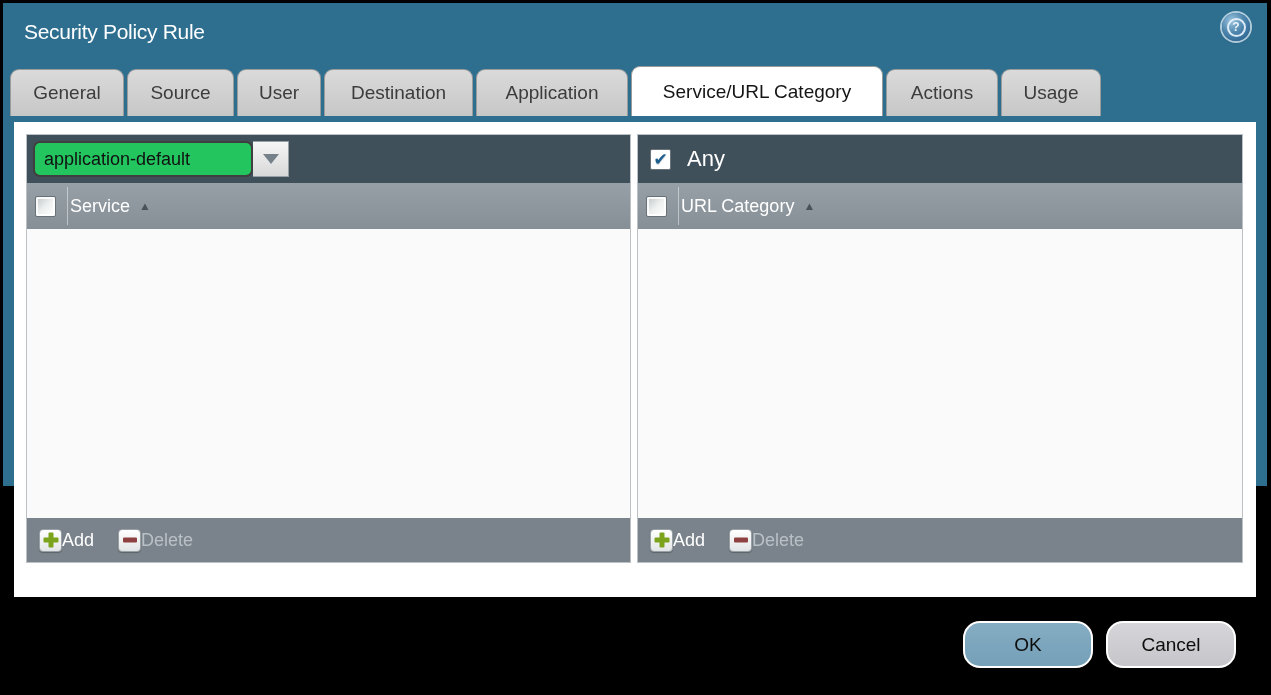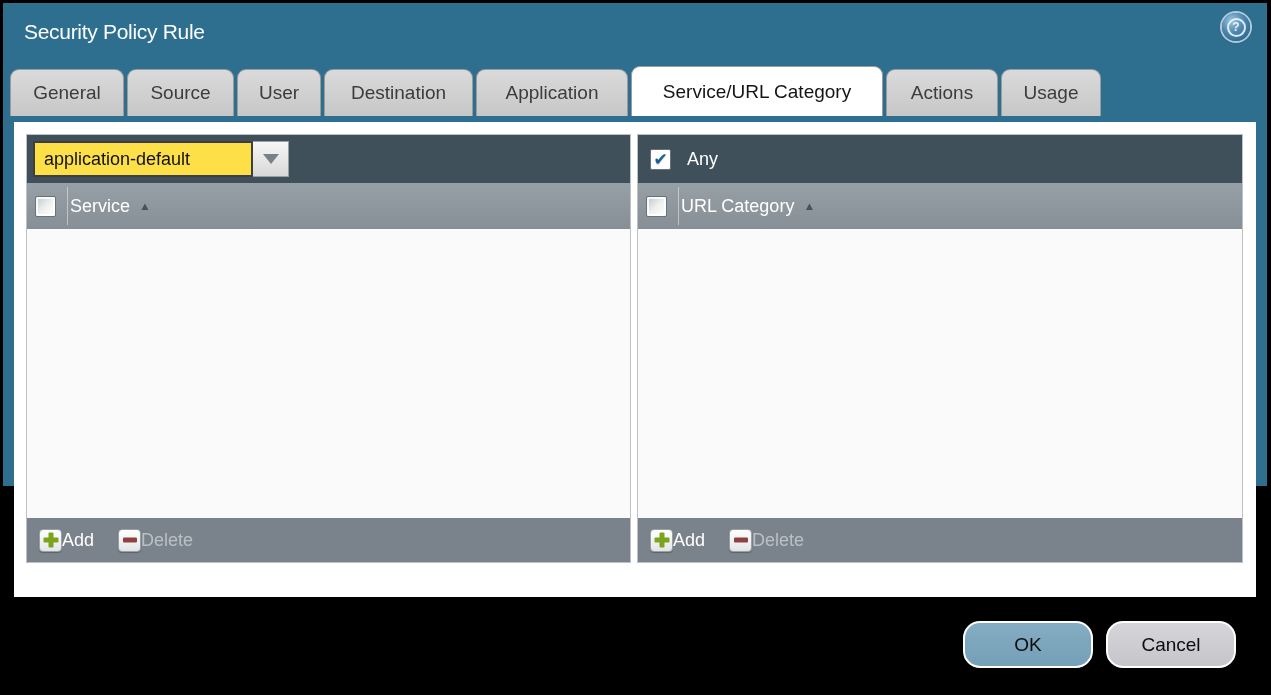--- a/index.html
+++ b/index.html
@@ -128,22 +128,22 @@
     display: flex;
     align-items: center;
     padding: 0 12px;
     font-size: 18px;
   }
   
   .dropdown { display: flex; align-items: center; }
   .dd-input {
     width: 220px; height: 36px;
     border: 2px solid #3f3f3f;
-    border-radius: 0;
-    background: #fde047;
+    border-radius: 7px;
+    background: #22c55e;
     color: #111;
     font-size: 18px;
     padding: 0 9px;
     font-family: "Liberation Sans", "DejaVu Sans", sans-serif;
     outline: none;
   }
   .dd-btn {
     width: 36px; height: 36px;
     background: linear-gradient(#f6f6f6, #d8d8d8);
     border: 1px solid #99a0a5;
@@ -181,21 +181,21 @@
     background: rgba(255,255,255,0.45);
     margin-left: 11px;
   }
   .col-label { margin-left: 2px; }
   .sort-arrow {
     margin-left: 9px;
     font-size: 12px;
     color: #48525a;
     transform: scaleY(0.92);
   }
-  .any-label { color: #fff; font-size: 18px; margin-left: 16px; }
+  .any-label { color: #fff; font-size: 22px; margin-left: 16px; }
   .panel-header .checkbox { margin-left: 6px; }
   
   .tool-btn {
     display: flex; align-items: center;
     gap: 0;
     cursor: pointer;
   }
   .tool-btn.disabled { cursor: default; }
   .icon-box {
     width: 23px; height: 23px;

